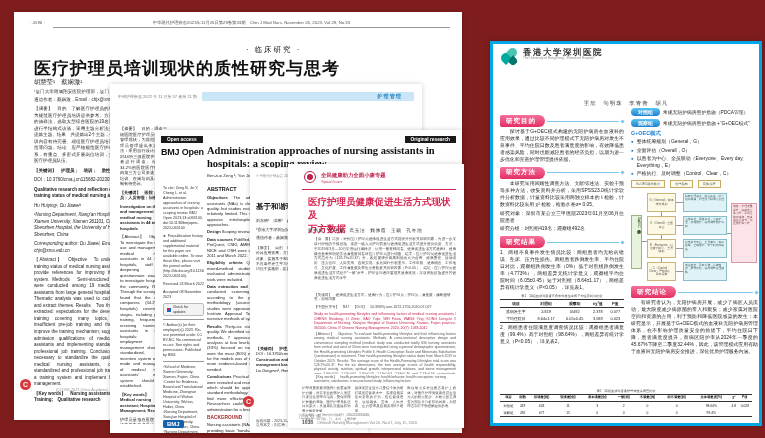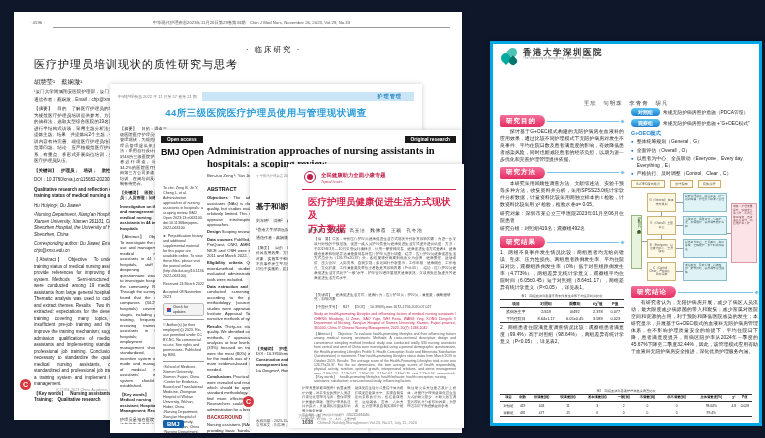--- a/index.html
+++ b/index.html
@@ -1,28 +1,28 @@
 <!DOCTYPE html>
 <html><head>
 <meta charset="utf-8">
 <style>
   * { margin:0; padding:0; box-sizing:border-box; }
   body { background:#e9e8e6; font-family:"Liberation Sans",sans-serif; }
-  #canvas { position:relative; width:765px; height:438px; background:#0f172a; overflow:hidden; margin:0 auto; }
+  #canvas { position:relative; width:765px; height:438px; background:#7f1d1d; overflow:hidden; margin:0 auto; }
   .paper { position:absolute; background:#fff; box-shadow:0 0 5px rgba(0,0,0,.2); overflow:hidden; }
   .jst { text-align:justify; }
   .clip { overflow:hidden; }
   .pre { white-space:pre-line; }
 
   
   #p1 { left:14px; top:12px; width:448px; height:408px; z-index:1; }
   .p1-head { position:absolute; top:8px; left:16px; right:12px; display:flex; gap:8px; font-size:4.3px; color:#555; }
   .p1-head .jline { flex:1; text-align:center; border-bottom:.5px solid #999; padding-bottom:2px; }
   .p1-sec { position:absolute; top:33px; left:232px; font-size:7.5px; letter-spacing:2px; color:#222; }
-  .p1-title { position:absolute; top:45px; left:20px; font-size:11px; font-weight:normal; letter-spacing:1px; color:#111; }
+  .p1-title { position:absolute; top:45px; left:20px; font-size:17px; font-weight:bold; letter-spacing:1px; color:#111; }
   .p1-authors { position:absolute; top:66px; left:20px; font-size:6.3px; color:#222; }
   .p1-affil { position:absolute; top:77px; left:20px; font-size:4.6px; color:#333; }
   .p1-corr { position:absolute; top:85px; left:20px; font-size:4.6px; color:#333; }
   .p1-col { position:absolute; top:94px; left:20px; width:98px; height:300px; font-size:4.5px; line-height:1.45; color:#222; }
   .p1-col p { margin-bottom:3px; }
   .p1-col .b { font-weight:bold; } .p1-col .i { font-style:italic; }
 
   
   #p2 { left:110px; top:84px; width:312px; height:349px; z-index:2; }
   .p2-strip { position:absolute; top:8px; left:8px; right:8px; display:flex; align-items:center; }
@@ -160,21 +160,20 @@
     </div>
   </section>
 
   <section class="paper" id="p2">
     <div class="p2-strip">
       <span class="p2-jhead">中华护理杂志 2022 年 11 月第 57 卷第 21 期</span>
       <span class="p2-catbar">
         <b class="p2-cat">护理管理</b>
       </span>
     </div>
-    <h2 class="p2-title">44所三级医院医疗护理员使用与管理现状调查</h2>
     <div class="p2-col clip">
       <p class="jst">【摘要】　目的：调查三级医院医疗护理员使用与管理现状，为规范医疗护理员管理提供依据。方法：采用自行设计的问卷对44所三级医院护理管理者进行调查。结果：34.2%的医院医疗护理员由第三方公司派遣；岗前培训、在岗培训及考核机制有待完善。</p>
       <p style="font-weight:bold">【关键词】　医院；护理员；人员管理；问卷调查</p>
       <p style="font-weight:bold">Investigation on the use and management of medical nursing assistants in 44 tertiary hospitals</p>
       <p class="jst">【Abstract】　Objective: To investigate the current use and management of medical nursing assistants in 44 tertiary hospitals, staff and deepening a questionnaire was used to investigate hospitals in the community. Results: Through the survey it was found that the current companies (34.2% of hospitals) covered all stages, including pre-job training, frequency of receiving training of assistants in tertiary hospitals; the employment and management should be standardized, the incentive system of work mode and management of medical nursing assistants' working system should be established.</p>
       <p style="font-weight:bold">【Key words】　Medical nursing assistant; Hospital; Management; Research</p>
       <p class="jst">护理员是指在医院、养老机构等为患者提供生活照料、护理服务的人员，包括医疗护理员、养老护理员等。</p>
 
     </div>
   </section>

